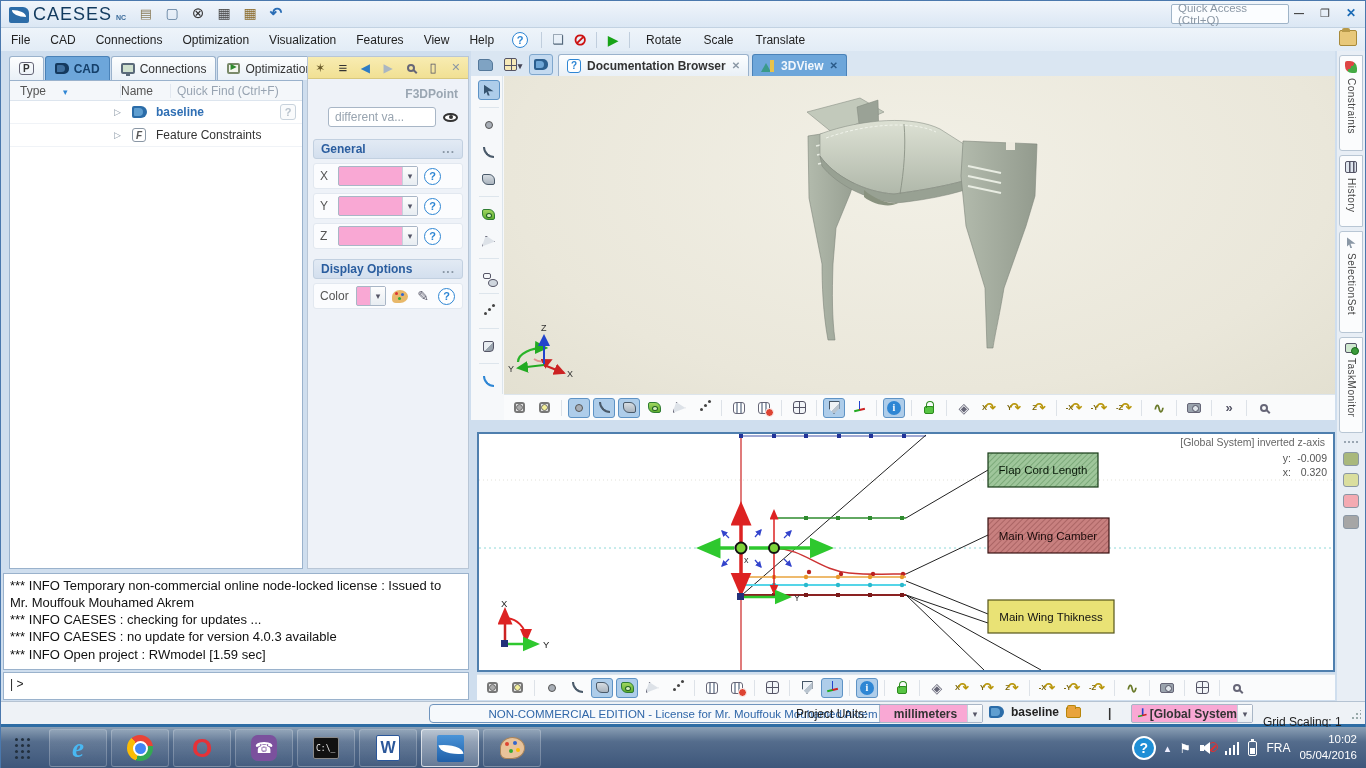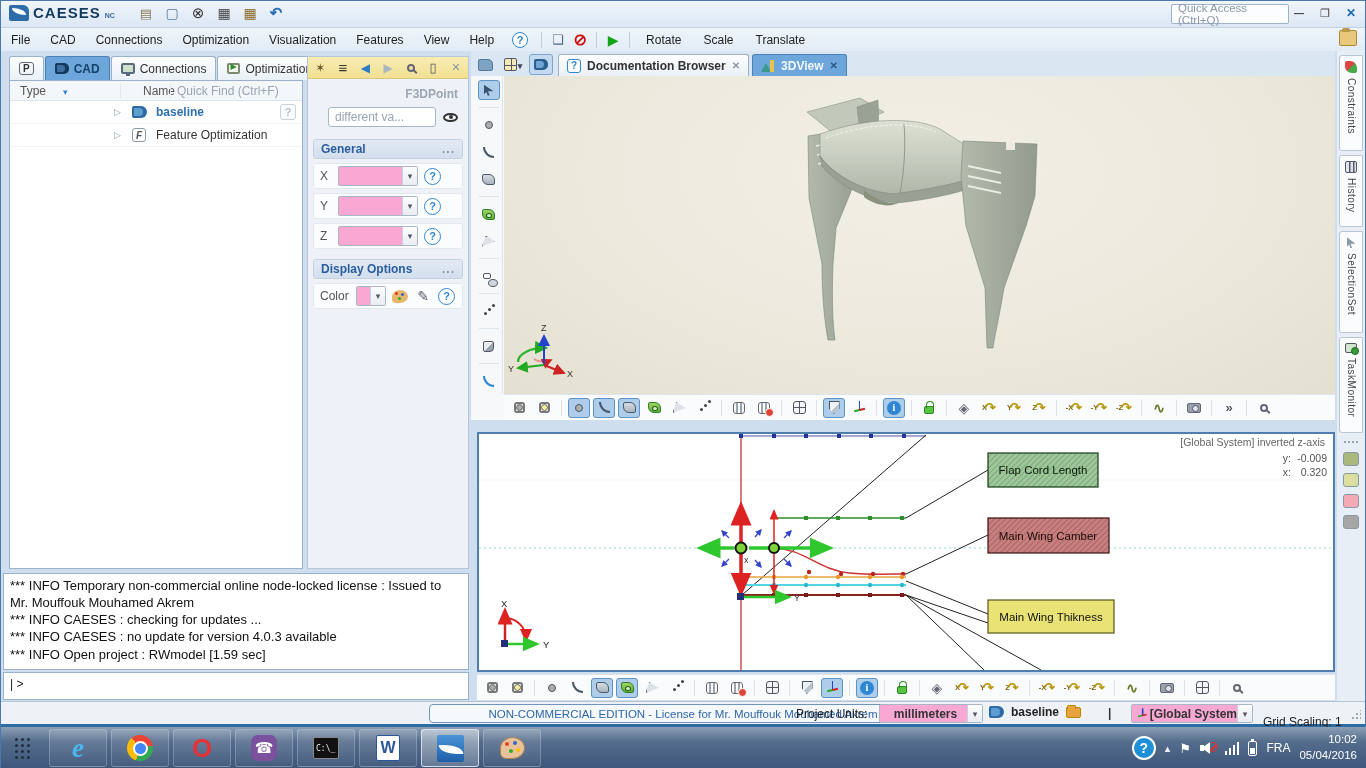--- a/index.html
+++ b/index.html
@@ -7,21 +7,21 @@
     font-family:"Liberation Sans", sans-serif; background:#cfdeee; font-size:12px; color:#333; }
   .app { position:absolute; inset:0; border:1px solid #4a78ad; background:#cfdeee; }
 
   
   .titlebar { position:absolute; left:0; top:0; width:1364px; height:27px;
     background:linear-gradient(#f0f5fb,#dbe7f4); border-bottom:1px solid #c2d2e2; }
   .brand { position:absolute; left:8px; top:3px; display:flex; align-items:center; gap:4px; }
   .brand-glyph { width:20px; height:16px; background:#2c6ca8; border-radius:2px 6px 2px 2px; position:relative; }
   .brand-glyph::after { content:""; position:absolute; left:3px; top:3px; width:14px; height:7px;
     background:#fff; border-radius:0 100% 0 100% / 0 100% 0 100%; }
-  .brand-name { font-weight:bold; font-size:15px; color:#123a5e; letter-spacing:1px; }
+  .brand-name { font-weight:normal; font-size:18px; color:#123a5e; letter-spacing:1px; }
   .brand-sub { font-size:7px; color:#3a6a9a; font-weight:bold; margin-top:6px;}
   .tb-ico-row { position:absolute; left:135px; top:3px; display:flex; gap:6px; align-items:center;}
   .tico { width:20px; height:18px; display:flex; align-items:center; justify-content:center;
     border-radius:3px; color:#4a6population; color:#48617d; font-size:13px; }
   .ic-panes::after{content:"▤"; color:#8a7c5a;}
   .ic-newfile::after{content:"▢"; color:#5a7a9a; font-size:14px;}
   .ic-closefile::after{content:"⊗"; color:#333; font-size:15px;}
   .ic-save::after{content:"▦"; color:#444; font-size:14px;}
   .ic-saveas::after{content:"▦"; color:#8a6a2a; font-size:14px;}
   .ic-undo::after{content:"↶"; color:#2a6db5; font-size:15px; font-weight:bold;}
@@ -72,21 +72,21 @@
   .g-optbox { width:13px; height:11px; border:2px solid #7a8a6a; border-radius:2px; background:#f4f6ee; position:relative;}
   .g-optbox::after{content:"▶"; position:absolute; left:1px; top:-3px; font-size:8px; color:#2e8b2e;}
   .g-refresh { width:15px; height:15px; border-radius:50%; background:radial-gradient(circle at 35% 35%, #7fe07f, #17a317); border:1px solid #0d7a0d;}
 
   .tree-panel { position:absolute; left:8px; top:79px; width:294px; height:489px;
     background:#fff; border:1px solid #9ab2cc; }
   .tree-head { height:20px; display:flex; align-items:center; border-bottom:1px solid #dde5ee;
     background:#f4f7fa; color:#555; }
   .th-type { width:110px; padding-left:10px; display:flex; gap:17px; align-items:flex-start;}
   .sort-arrow::after{content:"▾"; color:#2e86d4; font-size:9px;}
-  .th-name { width:50px; border-left:1px solid #e2e8f0; padding-left:22px;}
+  .th-name { width:50px; border-left:1px solid #e2e8f0; padding-left:0;}
   .th-find { flex:1; border-left:1px solid #e2e8f0; padding-left:6px; color:#98a4b2;}
   .tree-row { height:23px; display:flex; align-items:center; border-bottom:1px solid #f0f3f7; position:relative;}
   .expander { position:absolute; left:104px; color:#8a97a5; font-size:9px;}
   .expander::after{content:"▷";}
   .row-ico { position:absolute; left:122px; }
   .g-baseline { width:15px; height:12px; background:#2b6ca8; border-radius:2px 6px 6px 2px; position:relative;}
   .g-baseline::after{content:""; position:absolute; left:2px; top:2px; width:9px; height:8px; background:#5f9ed0; border-radius:1px 4px 4px 1px;}
   .g-fbox { width:14px; height:14px; border:1px solid #8a97a5; border-radius:3px; background:#fff;
     color:#555; font-size:10px; font-style:italic; display:flex; align-items:center; justify-content:center; font-weight:bold;}
   .g-fbox::after{content:"F";}
@@ -412,21 +412,21 @@
     </div>
     <div class="tree-row">
       <span class="expander"></span>
       <span class="row-ico g-baseline"></span>
       <span class="row-label baseline">baseline</span>
       <span class="row-help"></span>
     </div>
     <div class="tree-row">
       <span class="expander"></span>
       <span class="row-ico g-fbox"></span>
-      <span class="row-label">Feature Optimization</span>
+      <span class="row-label">Feature Constraints</span>
     </div>
   </div>
 
   <div class="props">
     <div class="ytoolbar">
       <span class="yico ic-pin"></span>
       <span class="yico ic-menu"></span>
       <span class="yico ic-back"></span>
       <span class="yico ic-fwd"></span>
       <span class="yico">

